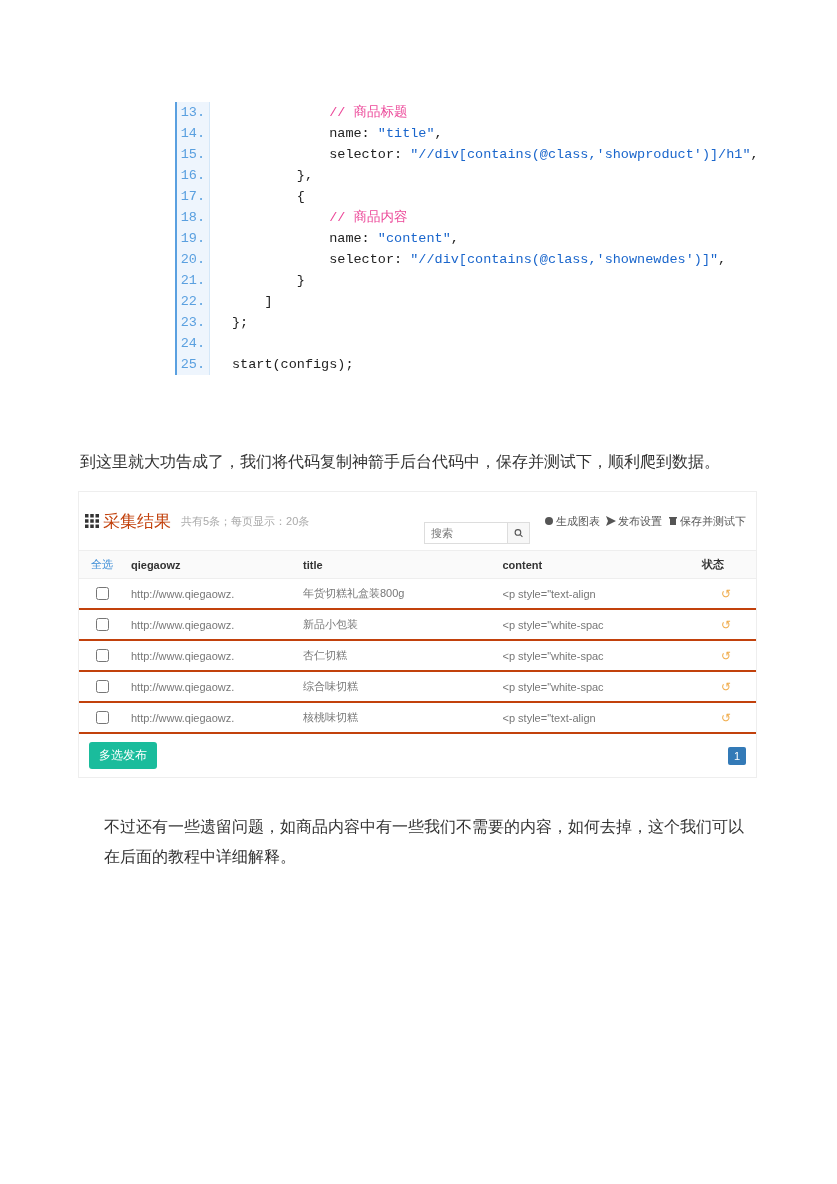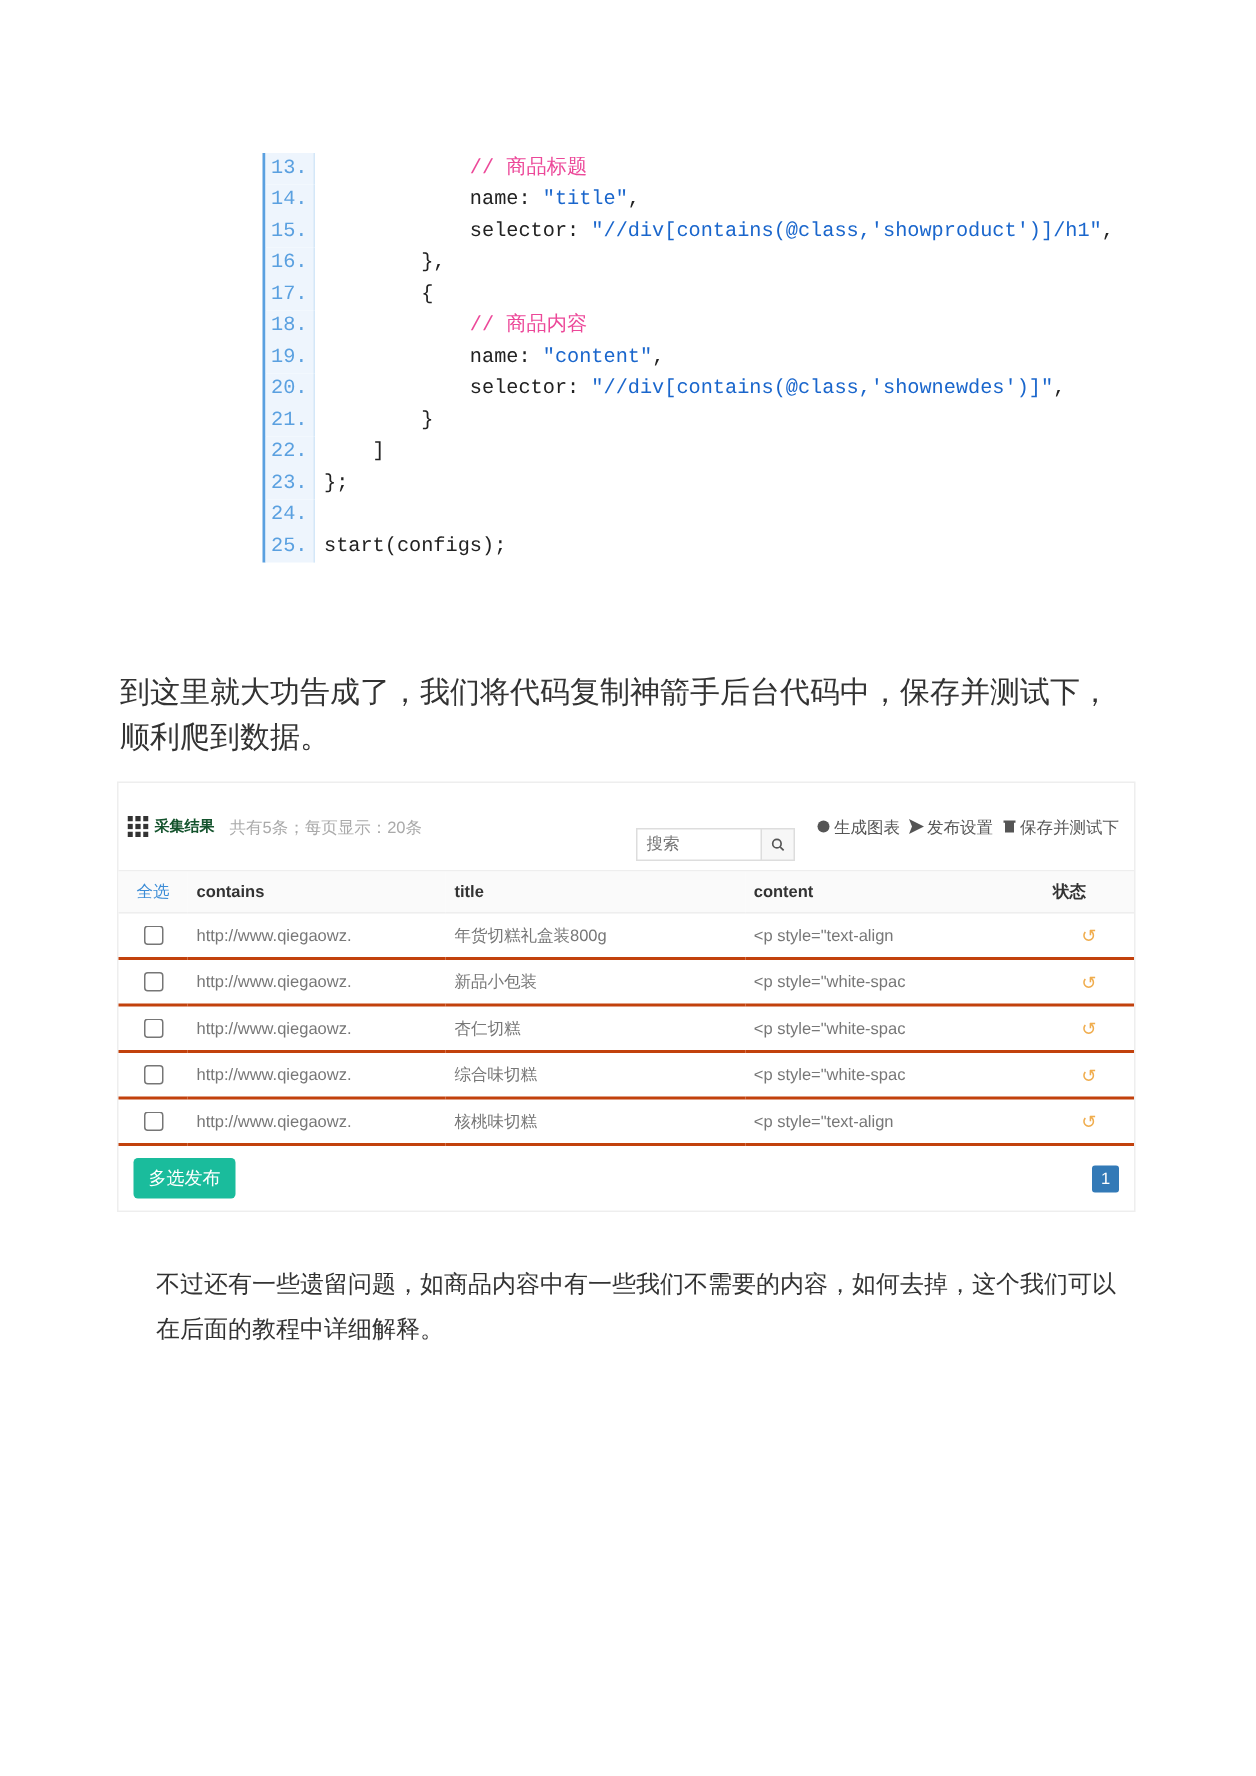--- a/index.html
+++ b/index.html
@@ -22,39 +22,40 @@
     margin: 70px 0 0 135px;
     border-left: 2px solid #5aa0e0;
     font-family: Consolas, Monaco, "Courier New", monospace;
     font-size: 13.5px;
     line-height: 21px;
     background: #fff;
   }
   .code-line {
     display: flex;
     white-space: pre;
+    gap: 16px;
   }
   .ln {
     width: 28px;
     text-align: right;
     color: #5aa0e0;
     background: #eef5fd;
     padding-right: 4px;
     flex: 0 0 auto;
     border-right: 1px solid #d4e7f8;
   }
   .cc { padding-left: 6px; color: #222; }
   .tk-comment { color: #ec4899; }
   .tk-str { color: #1a66cc; }
   .tk-pn { color: #222; }
 
   
   .para {
     margin: 72px 40px 14px 40px;
-    font-size: 20px;
+    font-size: 16px;
     line-height: 30px;
     color: #333;
     font-family: inherit;
   }
   .para2 {
     margin: 34px 40px 0 64px;
     font-size: 16px;
     line-height: 30px;
   }
 
@@ -68,23 +69,23 @@
   }
   .panel-header {
     display: flex;
     align-items: center;
     padding: 6px 10px 6px 6px;
     border-bottom: 1px solid #eee;
   }
   .panel-title {
     display: flex;
     align-items: center;
-    font-size: 10px;
-    font-weight: 700;
-    color: #14532d;
+    font-size: 17px;
+    font-weight: 400;
+    color: #c2410c;
   }
   .grid-icon {
     width: 14px; height: 14px;
     margin-right: 4px;
     fill: #333;
   }
   .panel-meta {
     margin-left: 10px;
     color: #aaa;
     font-size: 11px;
@@ -275,21 +276,21 @@
             </svg>
         </span>
         <span>保存并测试下</span>
       </button>
     </div>
 
     <table class="results">
       <thead>
         <tr>
           <th class="sel">全选</th>
-          <th class="col-thumb">contains</th>
+          <th class="col-thumb">qiegaowz</th>
           <th>title</th>
           <th>content</th>
           <th class="col-status">状态</th>
         </tr>
       </thead>
       <tbody id="results-body">
           <tr>
             <td class="cb"><input type="checkbox" style=""></td>
             <td>http://www.qiegaowz.</td>
             <td>年货切糕礼盒装800g</td>

